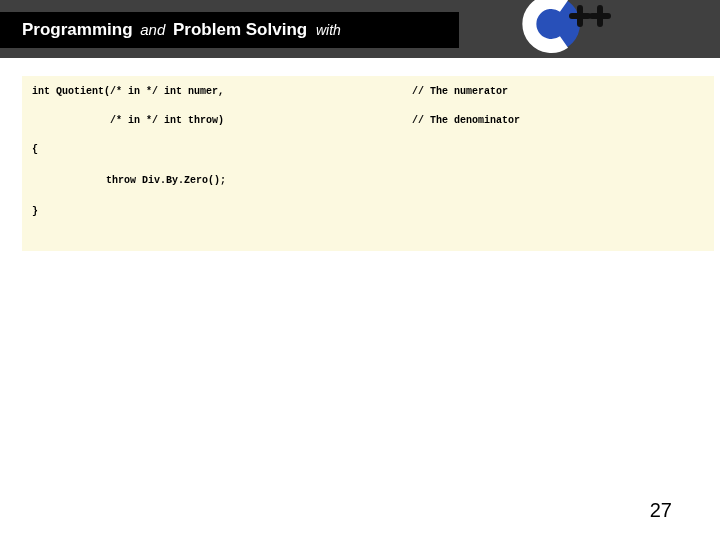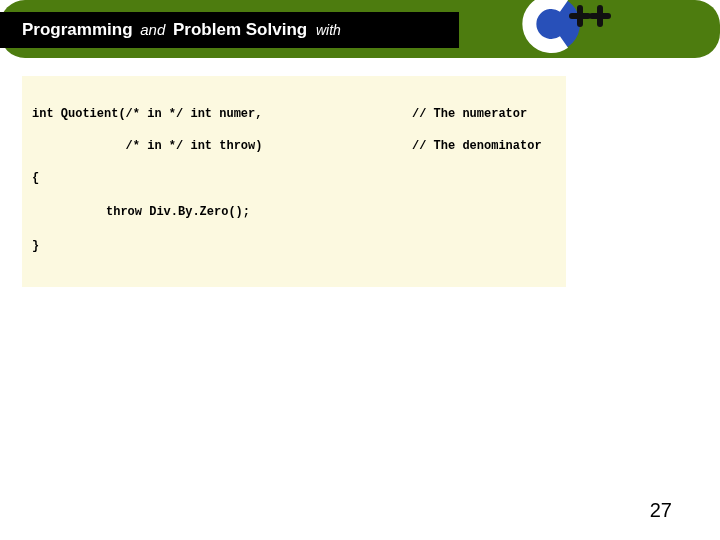--- a/index.html
+++ b/index.html
@@ -9,22 +9,21 @@
     height: 540px;
     background: #ffffff;
     font-family: Arial, Helvetica, sans-serif;
     overflow: hidden;
     position: relative;
   }
   .titlebar {
     position: relative;
     width: 100%;
     height: 58px;
-    background: #4d7c0f;
-    border-radius: 25px;
+    background: #404040;
   }
   .title-inner {
     position: absolute;
     left: 0;
     top: 12px;
     height: 36px;
     line-height: 36px;
     background: #000;
     color: #fff;
     font-weight: 600;
@@ -50,26 +49,26 @@
     top: -6px;
     right: 108px;
     width: 90px;
     height: 60px;
   }
 
   .code-block {
     position: absolute;
     left: 22px;
     top: 76px;
-    width: 544px;
+    width: 692px;
     background: #fcf9e0;
-    padding: 25px 10px 16px 10px;
+    padding: 4px 10px 16px 10px;
     box-sizing: border-box;
     font-family: "Courier New", Courier, monospace;
-    font-size: 12px;
+    font-size: 10px;
     font-weight: bold;
     color: #000;
     line-height: 1.5;
   }
   .code-line {
     white-space: pre;
     margin: 6px 0 16px 0;
   }
   .sig-row {
     display: flex;

